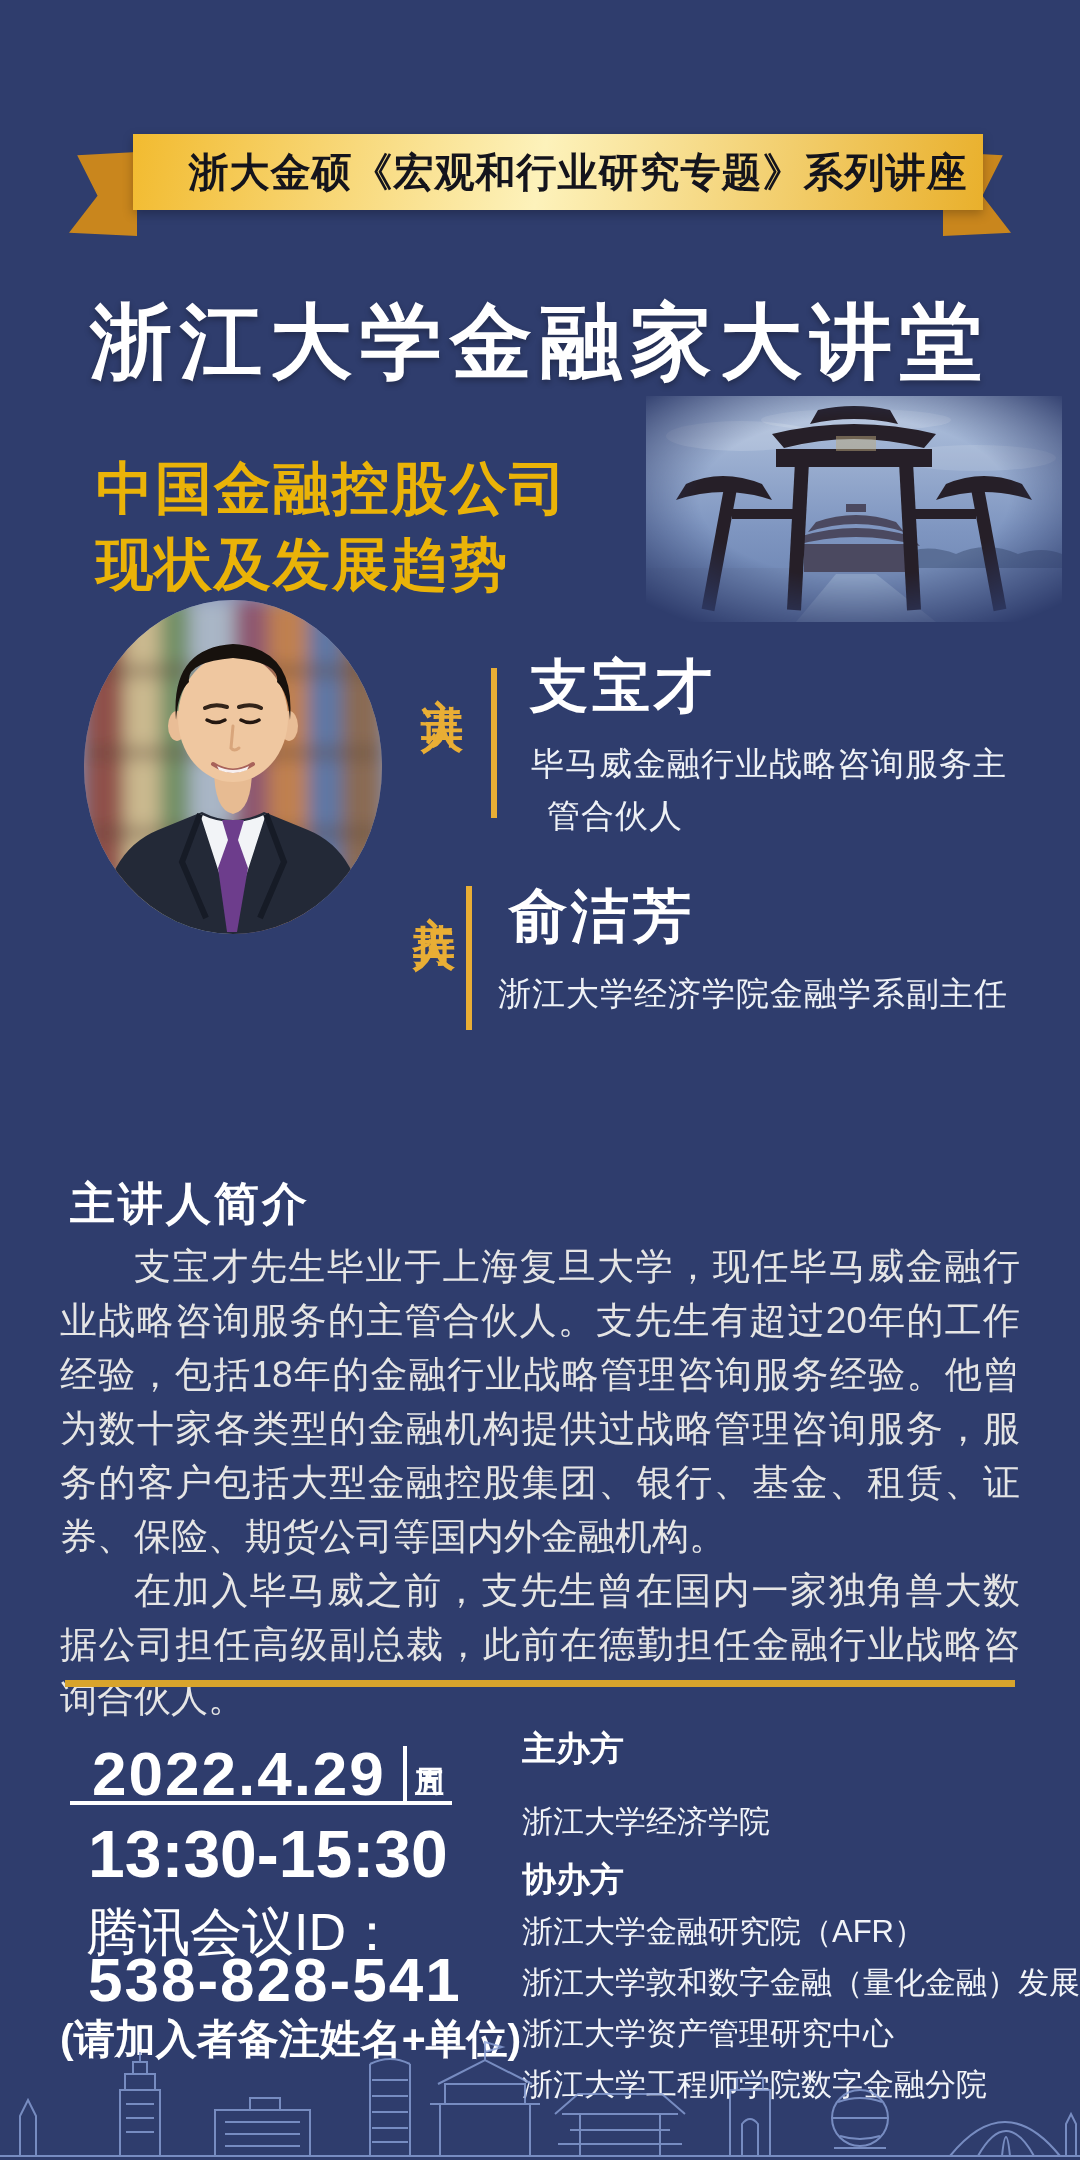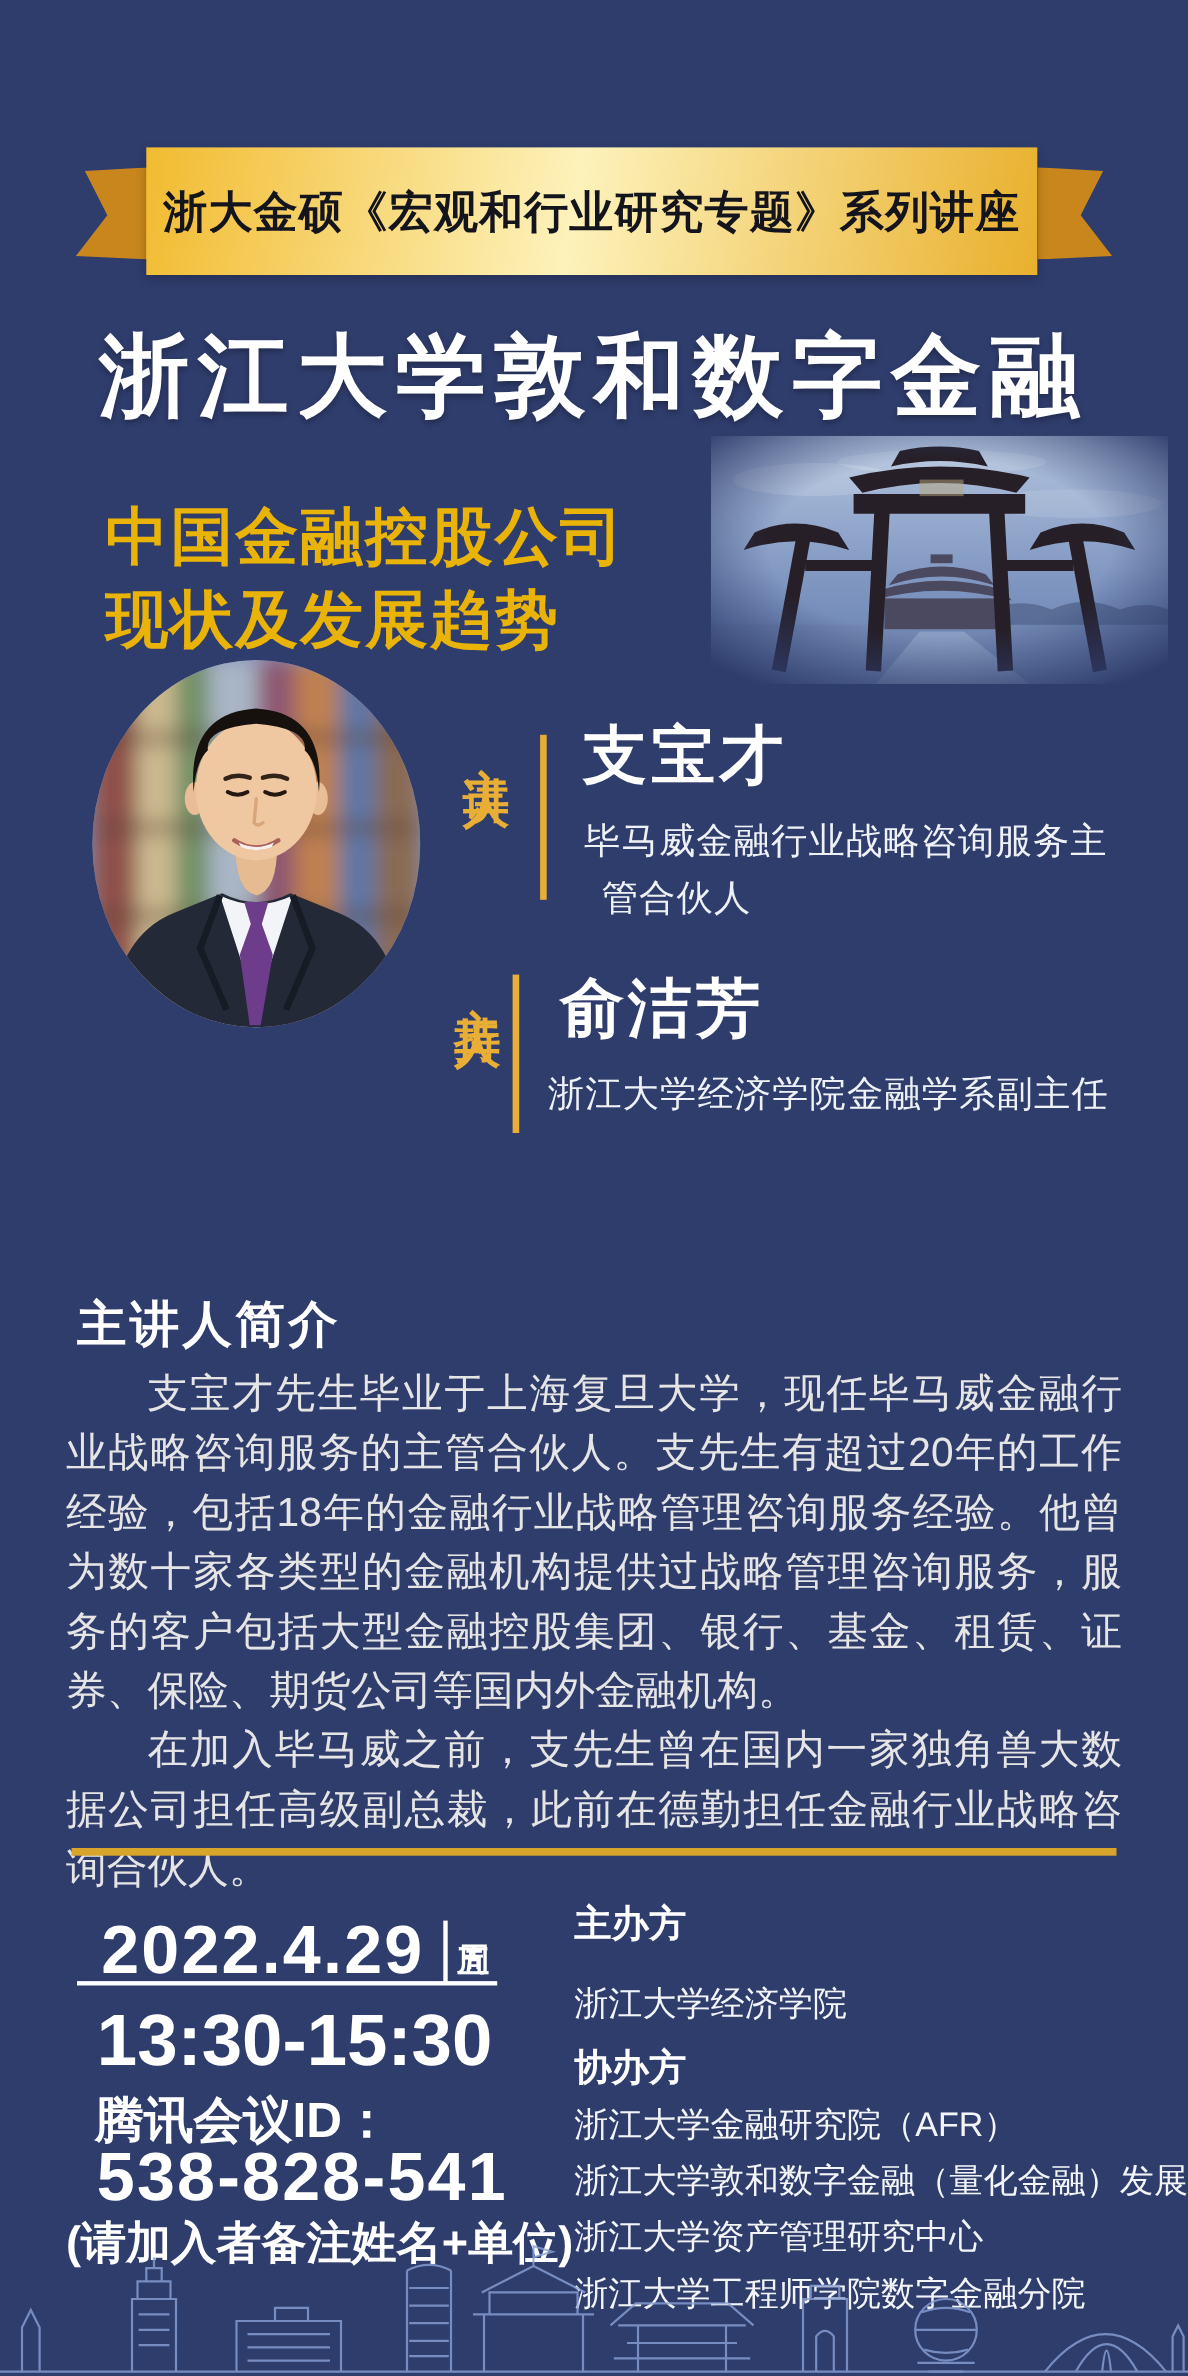--- a/index.html
+++ b/index.html
@@ -4,24 +4,25 @@
 <style>
   html,body{margin:0;padding:0;background:#1c2542;}
   #poster{
     position:relative; width:1080px; height:2160px; overflow:hidden;
     background:#2f3d6d;
     font-family:"Liberation Sans","DejaVu Sans",sans-serif;
     color:#ffffff;
   }
   
   .ribbon-banner{
-    position:absolute; left:133px; top:134px; width:810px; height:116px;
+    position:absolute; left:133px; top:134px; width:810px; height:76px;
     background:linear-gradient(100deg,#f2bb30 0%,#fdf2bb 48%,#e9b02c 100%);
     display:flex; align-items:center; justify-content:center;
     box-shadow:0 4px 10px rgba(0,0,0,.25);
+    padding-left:40px;
   }
   .ribbon-text{font-size:40px; font-weight:800; color:#14141c; letter-spacing:1px; white-space:nowrap;}
   .ribbon-fold{position:absolute; width:68px; height:84px; top:152px; background:#c9861d;}
   .fold-left{left:69px; clip-path:polygon(100% 0,12% 4%,42% 52%,0 96%,100% 100%);}
   .fold-right{left:943px; clip-path:polygon(0 0,88% 4%,58% 52%,100% 96%,0 100%);}
   
   .main-title{
     position:absolute; left:0; top:288px; width:1080px; text-align:center;
     font-size:82px; font-weight:900; letter-spacing:8px; white-space:nowrap;
     text-shadow:0 3px 6px rgba(0,0,0,.3);
@@ -54,21 +55,21 @@
     color:#e5e5e5; text-align:justify;}
   .bio-text p{margin:0; text-indent:2em;}
   .gold-divider{position:absolute; left:65px; top:1680px; width:950px; height:7px; background:#d8a42c;}
   
   .sch-date{position:absolute; left:92px; top:1738px; font-size:62px; font-weight:900; letter-spacing:2px; white-space:nowrap;}
   .sch-vline{position:absolute; left:403px; top:1746px; width:4px; height:56px; background:#ffffff;}
   .sch-weekday{position:absolute; left:415px; top:1744px; font-size:29px; font-weight:800;
     writing-mode:vertical-rl; text-orientation:upright; letter-spacing:4px; line-height:1;}
   .sch-underline{position:absolute; left:70px; top:1801px; width:382px; height:4px; background:#ffffff;}
   .sch-time{position:absolute; left:88px; top:1816px; font-size:66px; font-weight:900; white-space:nowrap;}
-  .sch-meet-label{position:absolute; left:86px; top:1898px; font-size:45px; font-weight:700; white-space:nowrap;}
+  .sch-meet-label{position:absolute; left:86px; top:1898px; font-size:52px; font-weight:400; white-space:nowrap;}
   .sch-meet-id{position:absolute; left:88px; top:1944px; font-size:62px; font-weight:900; letter-spacing:2px; white-space:nowrap;}
   .sch-note{position:absolute; left:60px; top:2012px; font-size:41px; font-weight:800; white-space:nowrap;}
   
   .organizers{position:absolute; left:522px; top:1726px; width:545px;}
   .org-heading{font-size:34px; font-weight:800; margin:0 0 8px 0;}
   .org-item{font-size:31px; font-weight:400; margin:0 0 9px 0; color:#f2f4f8; white-space:nowrap;}
   .org-gap{margin-bottom:14px;margin-top:29px;}
   
   .skyline{position:absolute; left:0; bottom:0; width:1080px; height:130px;}
 </style>
@@ -76,21 +77,21 @@
 <body>
 
 <div id="poster">
 
   <div class="ribbon-fold fold-left"></div>
   <div class="ribbon-fold fold-right"></div>
   <div class="ribbon-banner">
     <span class="ribbon-text">浙大金硕《宏观和行业研究专题》系列讲座</span>
   </div>
 
-  <div class="main-title">浙江大学敦和数字金融</div>
+  <div class="main-title">浙江大学金融家大讲堂</div>
 
   <div class="topic">
     <div>中国金融控股公司</div>
     <div>现状及发展趋势</div>
   </div>
 
   <div class="gate-photo">
     <svg width="416" height="226" viewBox="0 0 416 226">
       <defs>
         <linearGradient id="gsky" x1="0" y1="0" x2="0" y2="1">

